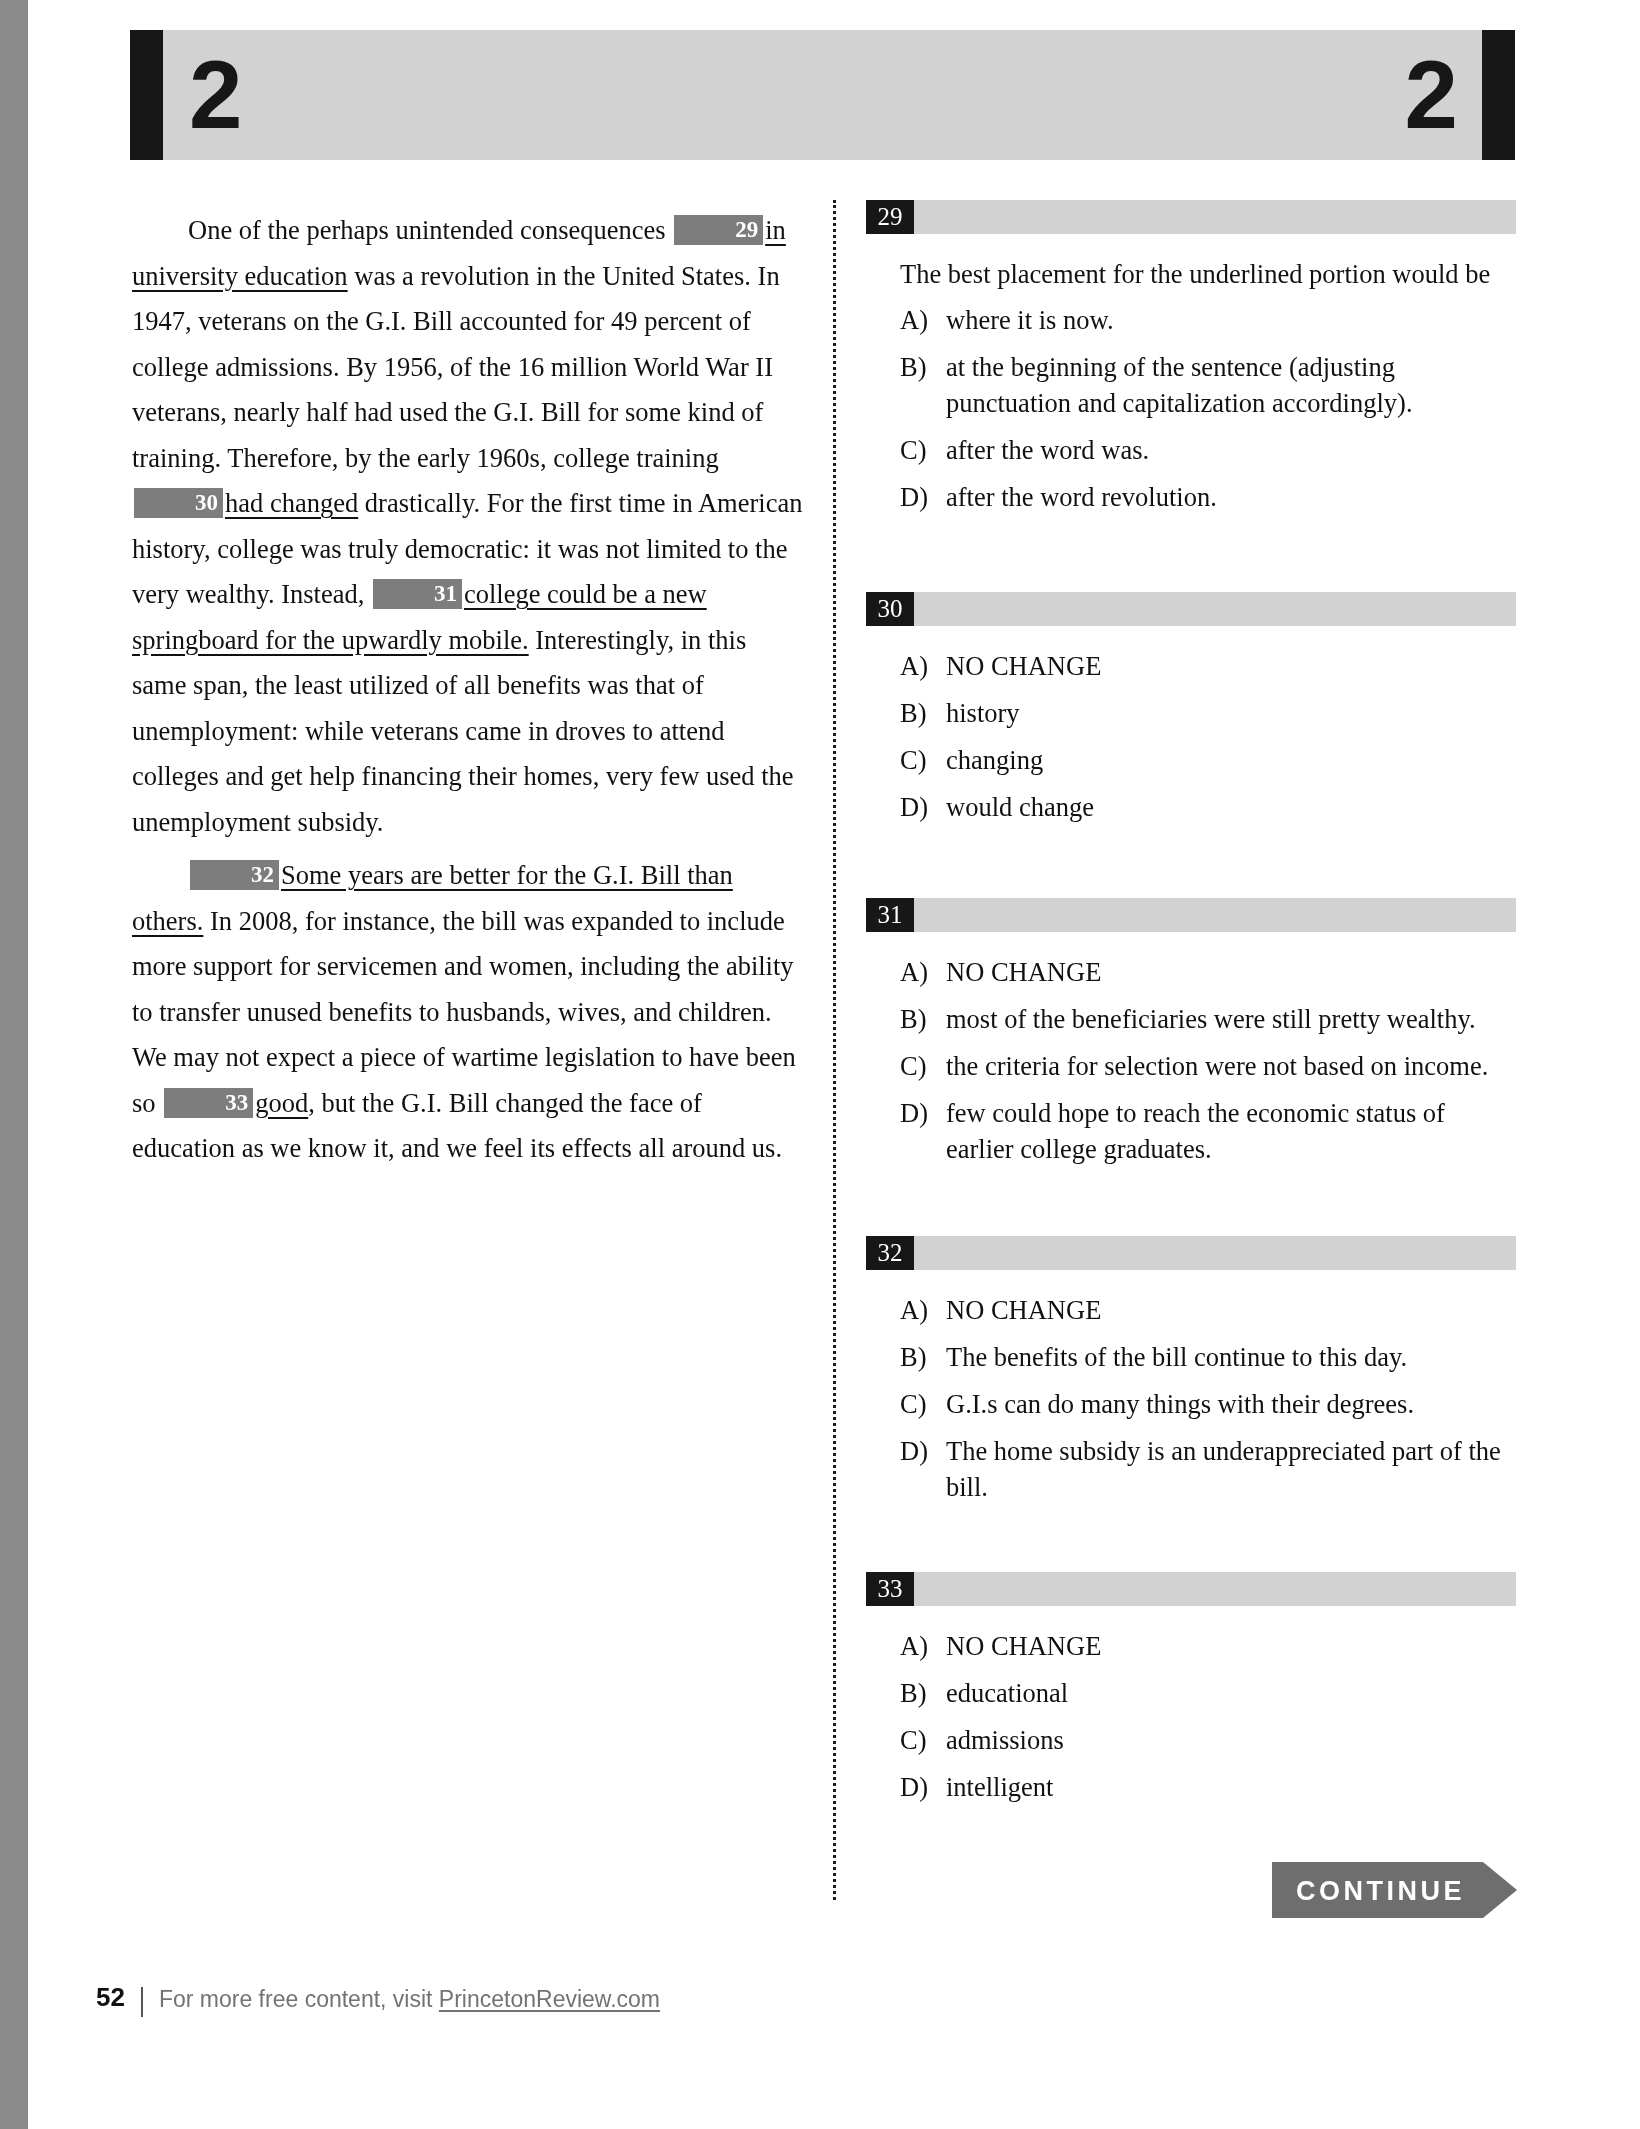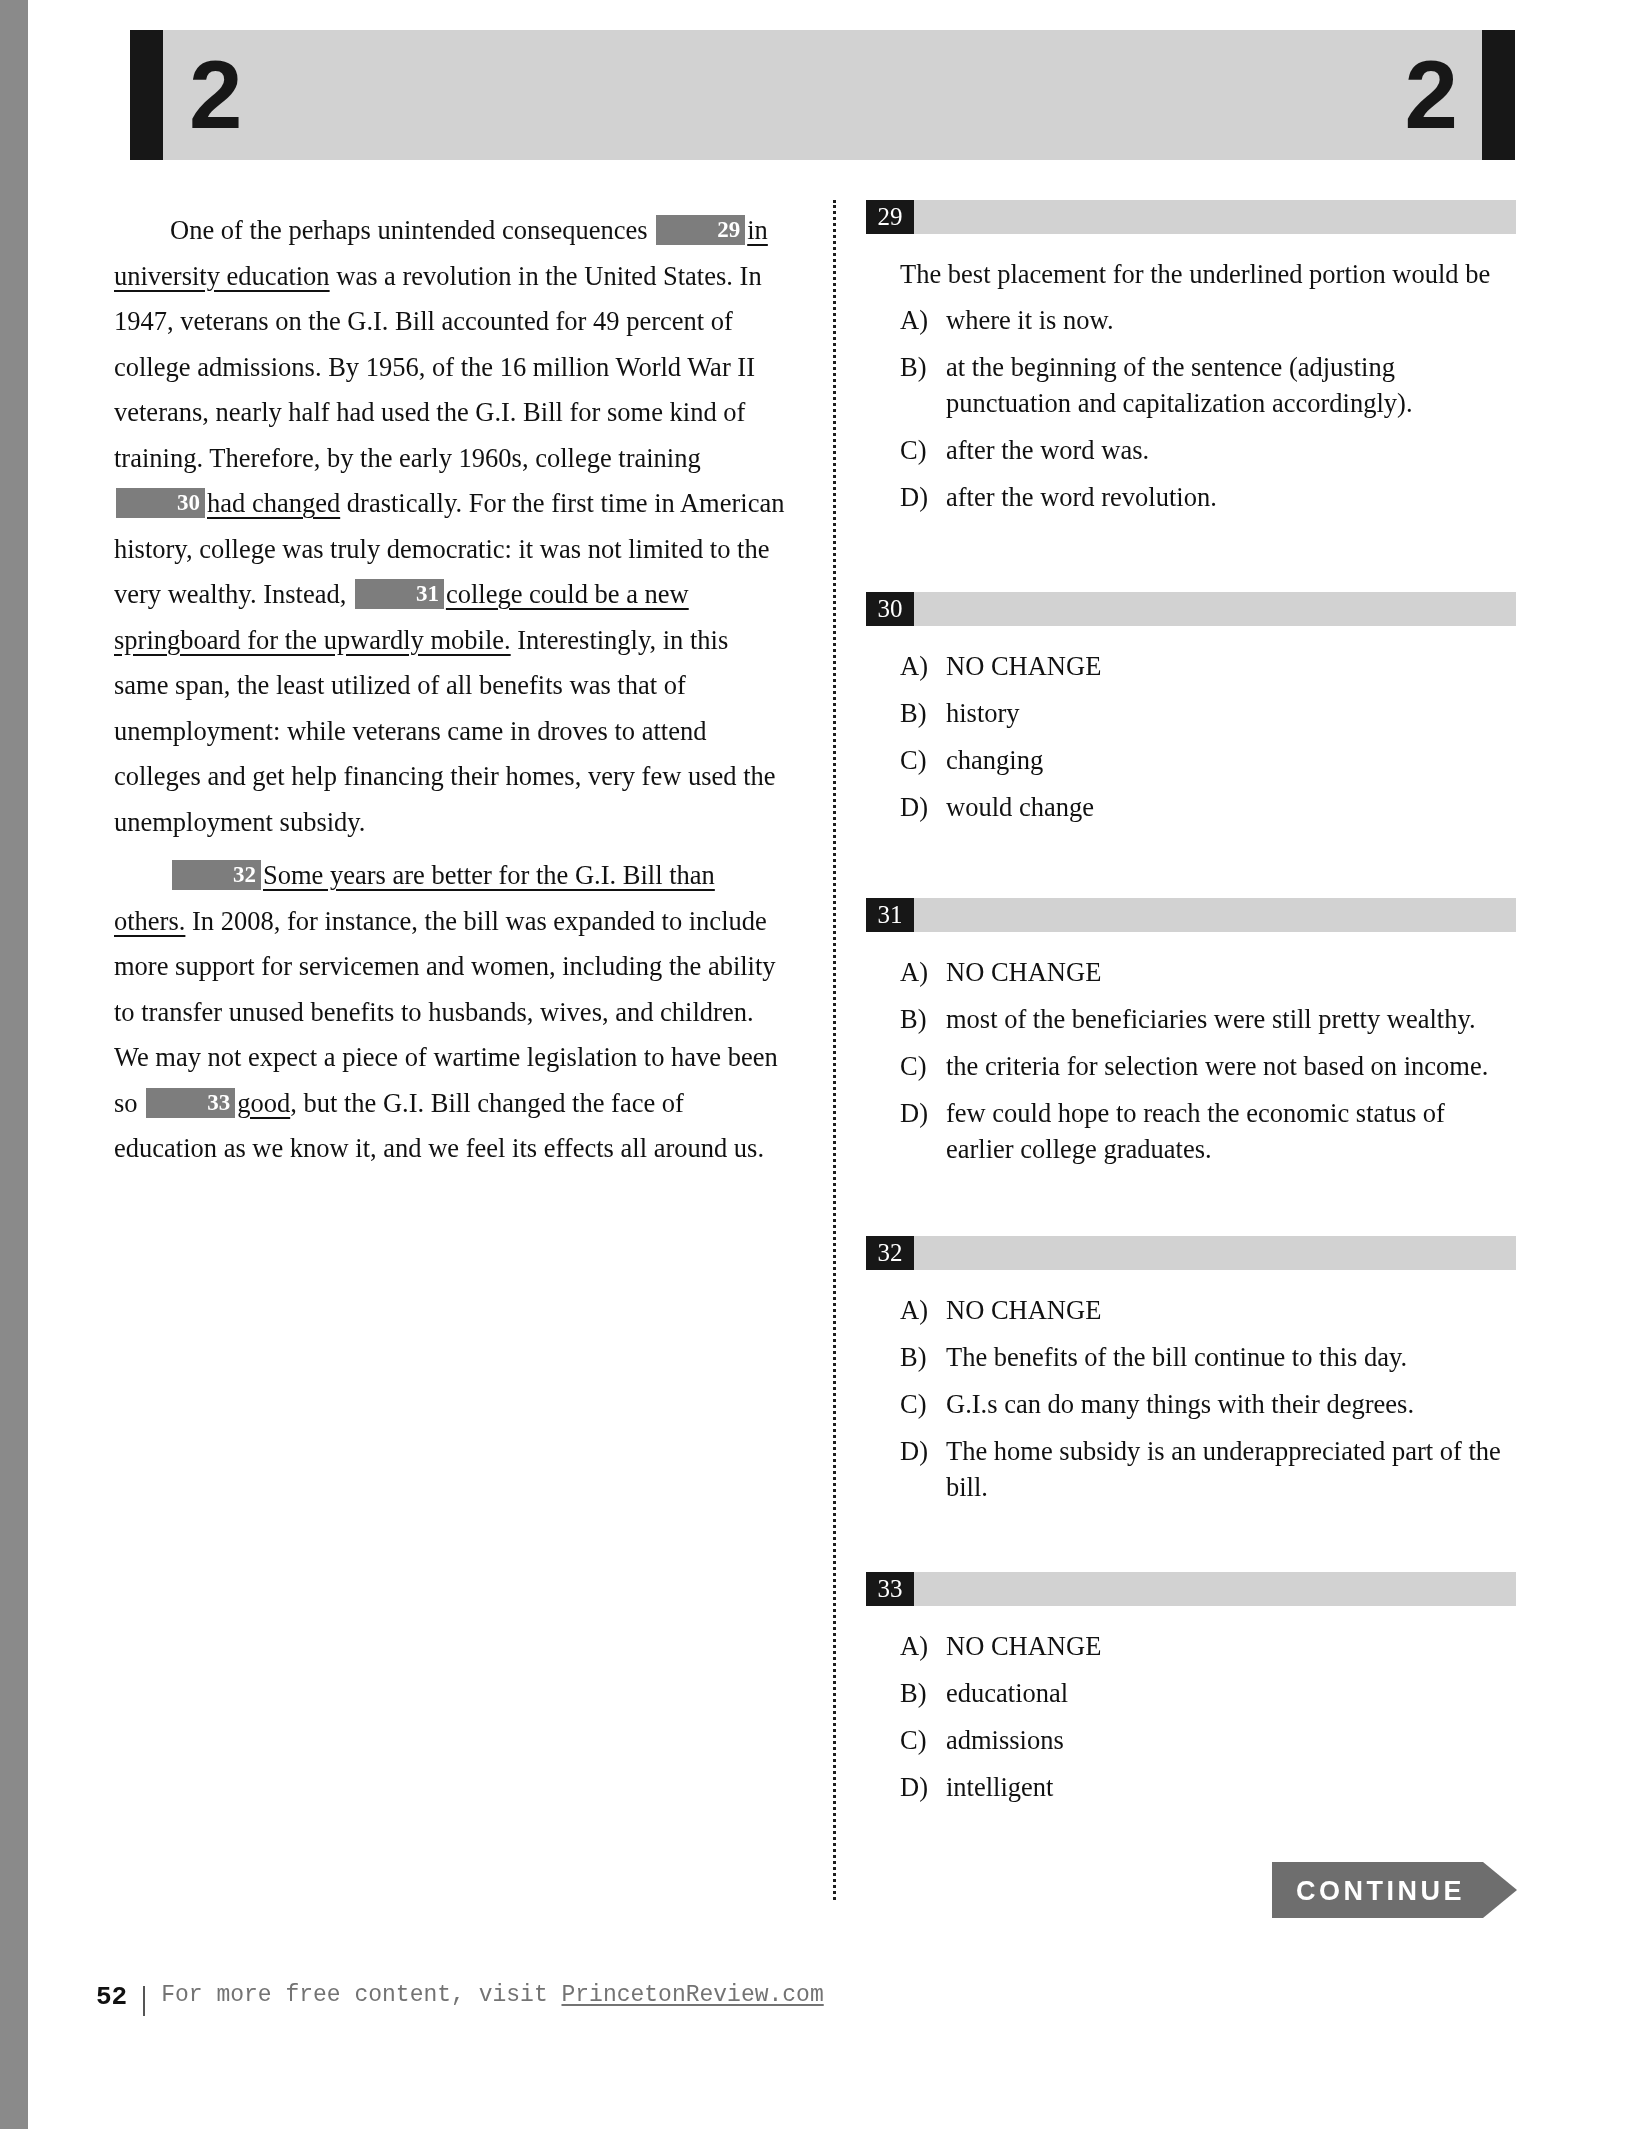--- a/index.html
+++ b/index.html
@@ -59,21 +59,21 @@
     font-weight: bold;
     font-size: 96px;
     line-height: 1;
     color: #171717;
     letter-spacing: -2px;
   }
 
   
   .col-left {
     position: absolute;
-    left: 114px; top: 208px;
+    left: 132px; top: 208px;
     width: 672px;
   }
   .col-right {
     position: absolute;
     left: 866px; top: 200px;
     width: 650px;
   }
   .col-divider {
     position: absolute;
     left: 833px; top: 200px;
@@ -188,22 +188,22 @@
     border-top: 28px solid transparent;
     border-bottom: 28px solid transparent;
     border-left: 34px solid #6e6e6e;
   }
 
   
   .footer {
     position: absolute;
     left: 96px; top: 1982px;
     display: flex;
-    align-items: flex-start;
-    font-family: Liberation Mono, monospace;
+    align-items: flex-end;
+    font-family: Liberation Sans, sans-serif;
   }
   .footer-page {
     font-size: 26px;
     font-weight: bold;
     color: #111111;
   }
   .footer-sep {
     display: inline-block;
     width: 2px;
     height: 30px;

